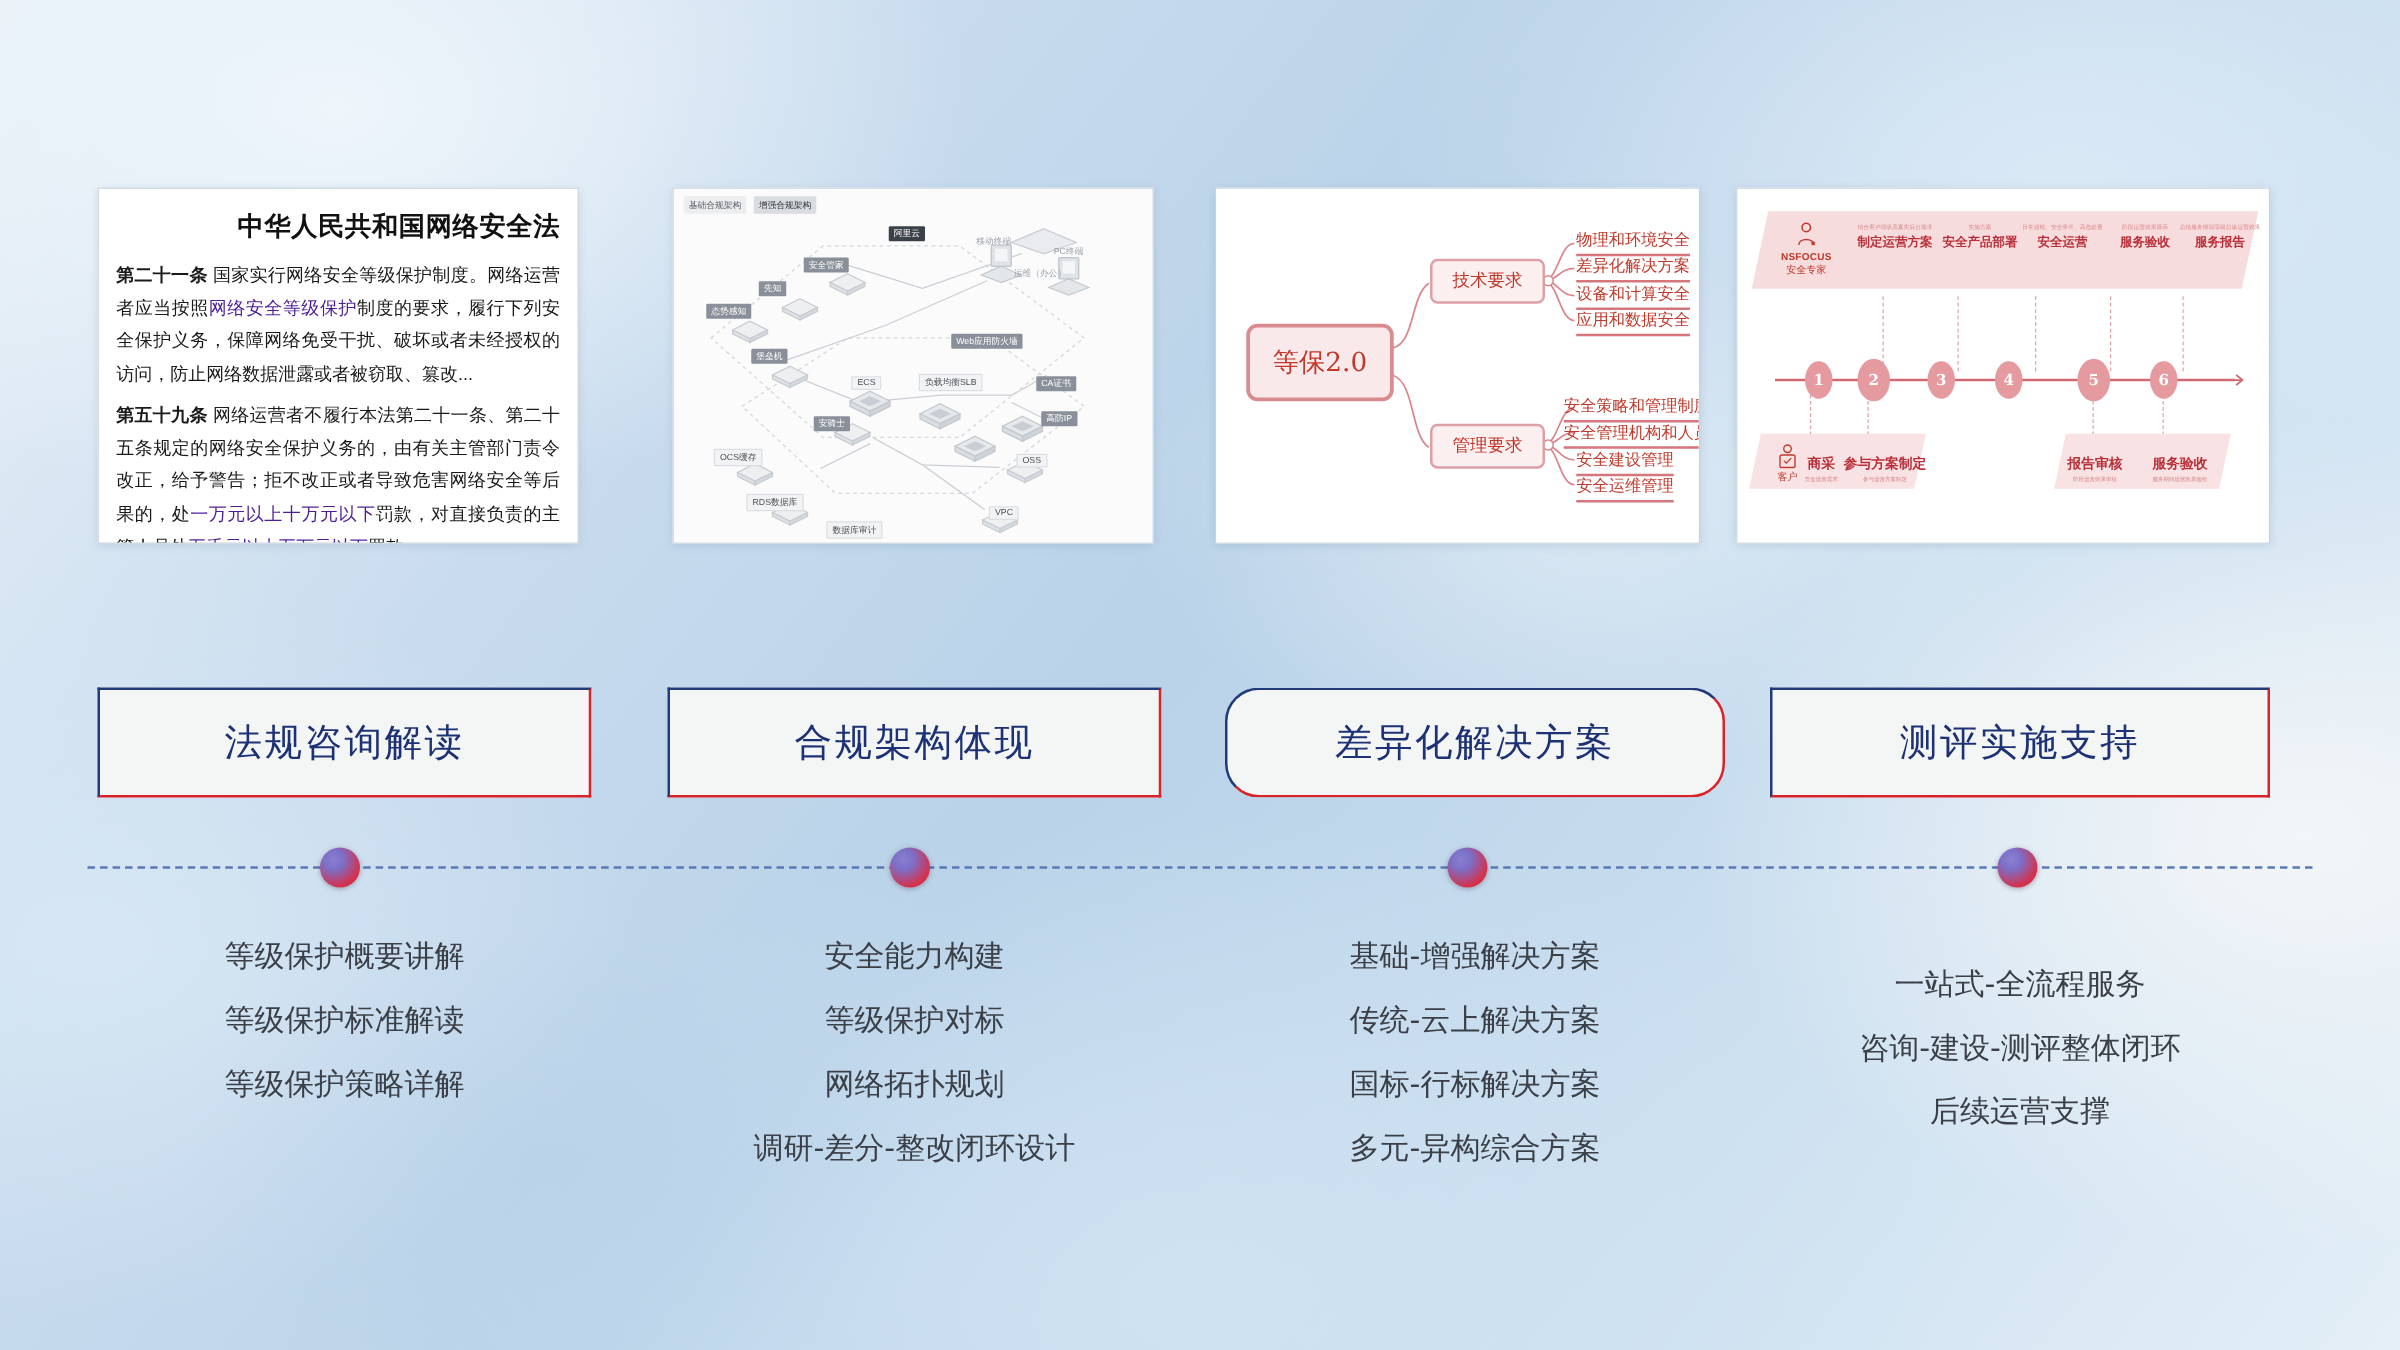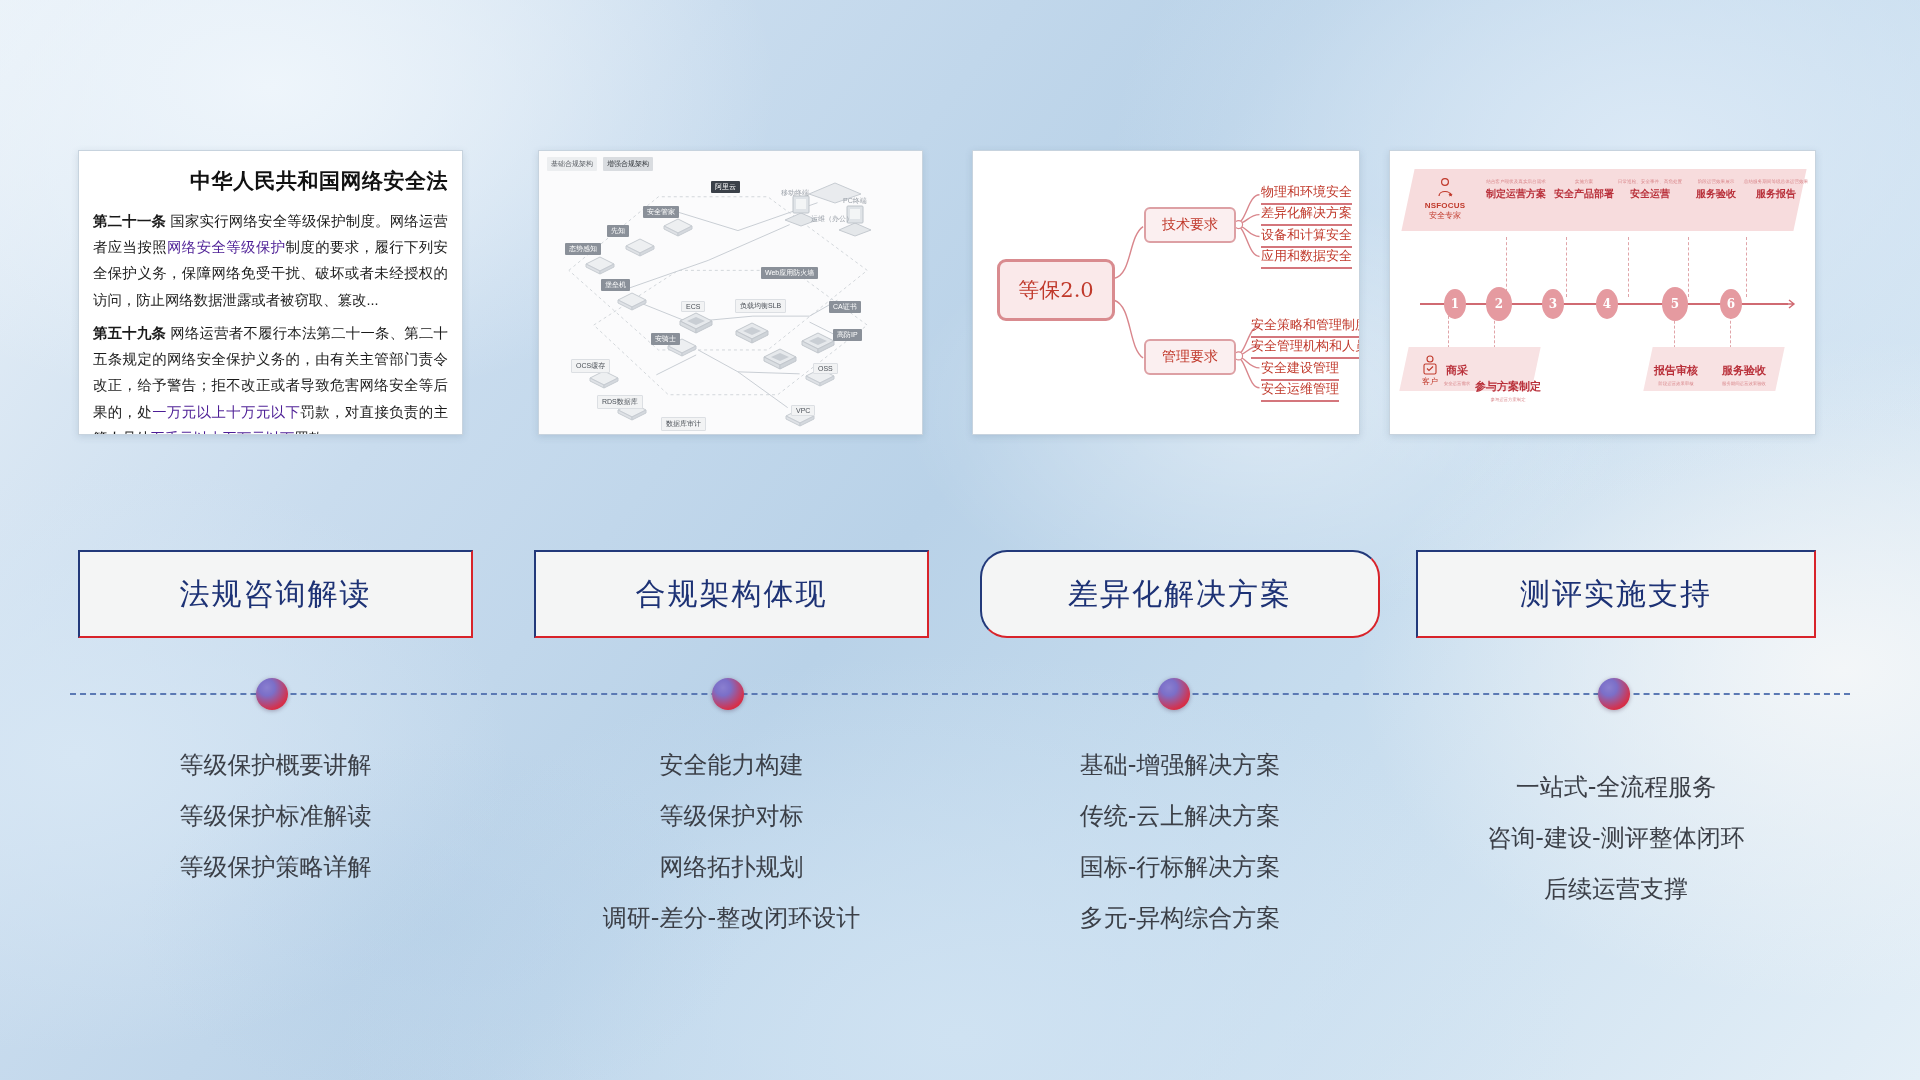--- a/index.html
+++ b/index.html
@@ -450,21 +450,21 @@
           <rect x="3" y="9" width="12" height="10" rx="1.5" fill="none" stroke="#c0392b" stroke-width="1.1"></rect>
           <path d="M6 13.5 l2 2 l4-4" fill="none" stroke="#c0392b" stroke-width="1.1"></path>
         </svg>
         <div class="n2">客户</div>
       </div>
 
       <div class="ns-bot" style="left:44px;top:212px;width:46px">
         <div class="ttl">商采</div>
         <div class="sub">安全运营需求</div>
       </div>
-      <div class="ns-bot" style="left:80px;top:228px;width:76px">
+      <div class="ns-bot" style="left:80px;top:212px;width:76px">
         <div class="ttl">参与方案制定</div>
         <div class="sub">参与运营方案制定</div>
       </div>
       <div class="ns-bot" style="left:254px;top:212px;width:64px">
         <div class="ttl">报告审核</div>
         <div class="sub">阶段运营效果审核</div>
       </div>
       <div class="ns-bot" style="left:318px;top:212px;width:72px">
         <div class="ttl">服务验收</div>
         <div class="sub">服务期间运营效果验收</div>

